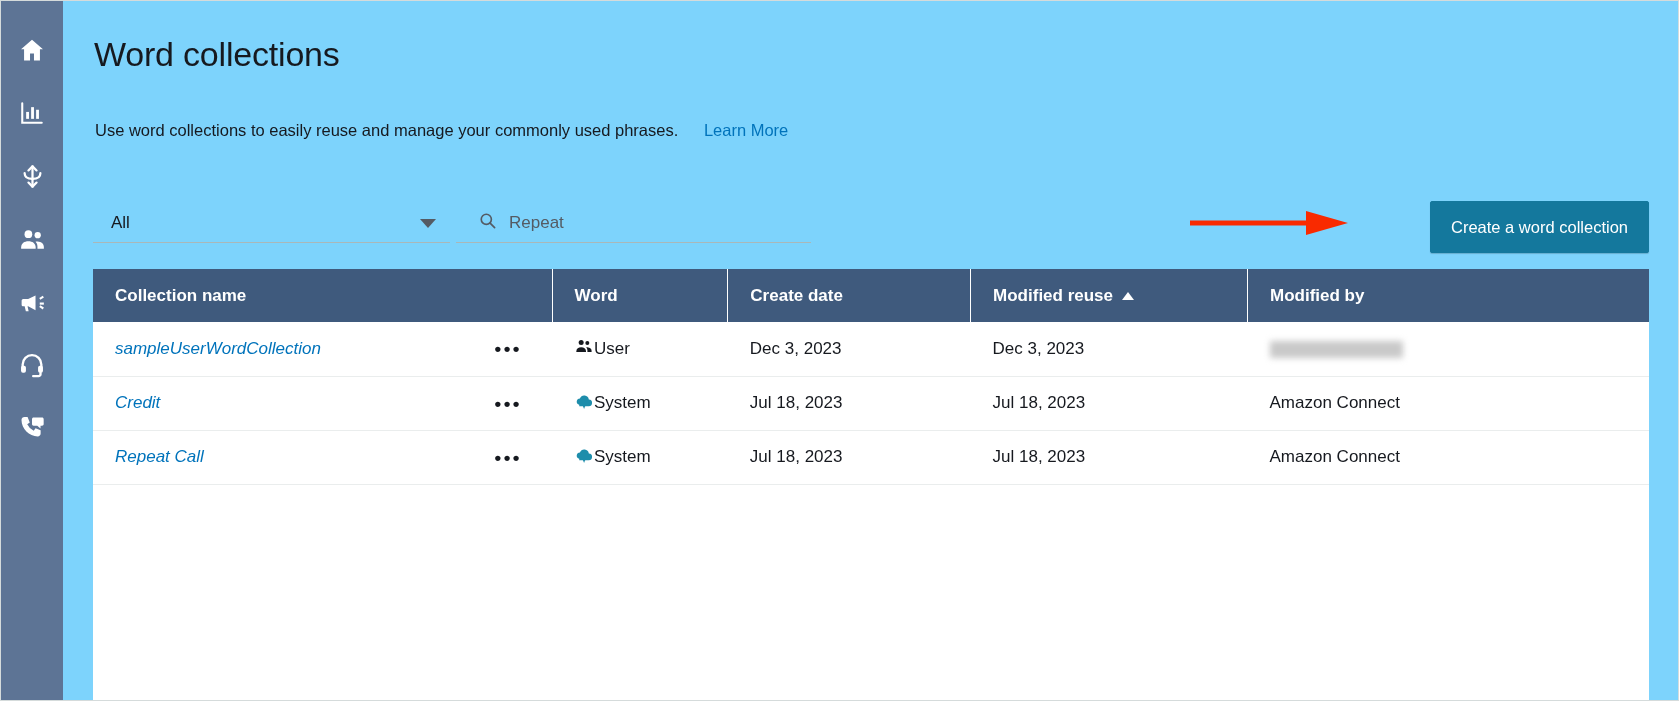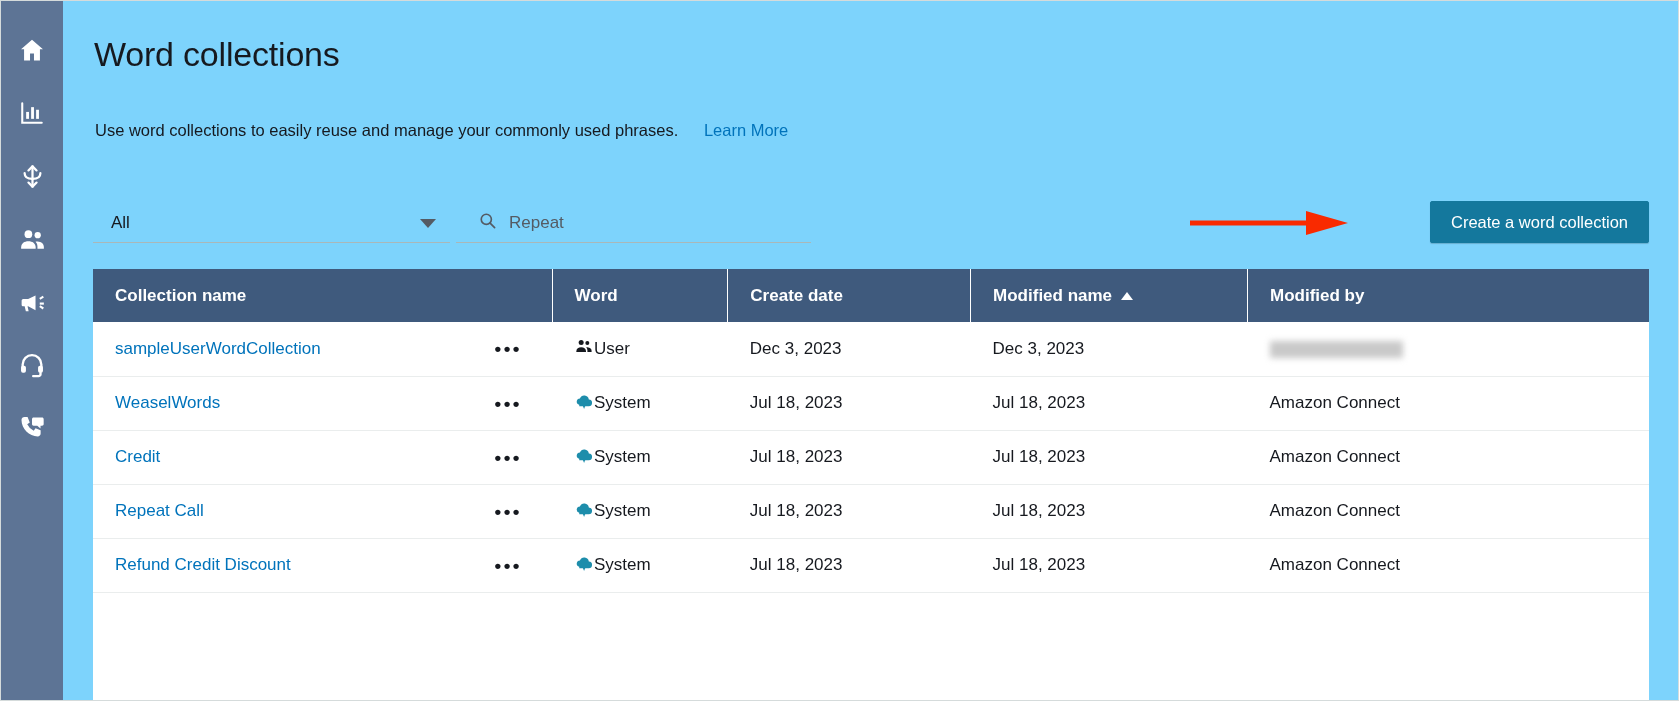--- a/index.html
+++ b/index.html
@@ -129,21 +129,21 @@
   }
   .search-box .placeholder {
     font-size: 17px;
     color: #545b64;
   }
 
   .create-btn {
     position: absolute;
     right: 29px;
     top: 4px;
-    height: 42px;
+    height: 52px;
     padding: 0 20px;
     background: #14789d;
     border: 1px solid #14789d;
     border-radius: 2px;
     color: #ffffff;
     font-size: 16.5px;
     font-family: "Liberation Sans", sans-serif;
     display: flex;
     align-items: center;
     justify-content: center;
@@ -215,20 +215,21 @@
   .name-cell .inner {
     display: flex;
     align-items: center;
     justify-content: space-between;
   }
   .coll-link {
     color: #0073bb;
     text-decoration: none;
     cursor: pointer;
     font-size: 17px;
+    font-style: italic;
   }
   .kebab {
     color: #16191f;
     letter-spacing: 2.5px;
     font-size: 19px;
     line-height: 1;
     cursor: pointer;
     padding-right: 20px;
     font-weight: 700;
   }
@@ -387,21 +388,21 @@
                 <span>Word</span>
               </div>
             </th>
             <th>
               <div class="th-inner">
                 <span>Create date</span>
               </div>
             </th>
             <th>
               <div class="th-inner">
-                <span>Modified name</span>
+                <span>Modified reuse</span>
                 <span class="sort-asc"></span>
               </div>
             </th>
             <th>
               <div class="th-inner">
                 <span>Modified by</span>
               </div>
             </th>
           </tr>
         </thead>
@@ -424,81 +425,41 @@
                   <span>User</span>
                 </div>
               </td>
               <td>Dec 3, 2023</td>
               <td>Dec 3, 2023</td>
               <td><span class="redacted"></span></td>
             </tr>
             <tr>
               <td class="name-cell">
                 <div class="inner">
-                  <a href="#" class="coll-link">WeaselWords</a>
+                  <a href="#" class="coll-link">Credit</a>
                   <span class="kebab">•••</span>
                 </div>
               </td>
               <td class="type-cell">
                 <div class="inner">
                   <span><svg width="20" height="20" viewBox="0 0 24 24" fill="#1d8dab">
                       <path d="M6.3 18.3h11a4.1 4.1 0 0 0 .5-8.2 5.6 5.6 0 0 0-10.7-1.2 3.9 3.9 0 0 0-.8 7.7z"></path>
                       <path d="M10.4 17.4h3.3l-1.6 4.2z"></path>
                     </svg></span>
                   <span>System</span>
                 </div>
               </td>
               <td>Jul 18, 2023</td>
               <td>Jul 18, 2023</td>
               <td>Amazon Connect</td>
             </tr>
             <tr>
               <td class="name-cell">
                 <div class="inner">
-                  <a href="#" class="coll-link">Credit</a>
-                  <span class="kebab">•••</span>
-                </div>
-              </td>
-              <td class="type-cell">
-                <div class="inner">
-                  <span><svg width="20" height="20" viewBox="0 0 24 24" fill="#1d8dab">
-                      <path d="M6.3 18.3h11a4.1 4.1 0 0 0 .5-8.2 5.6 5.6 0 0 0-10.7-1.2 3.9 3.9 0 0 0-.8 7.7z"></path>
-                      <path d="M10.4 17.4h3.3l-1.6 4.2z"></path>
-                    </svg></span>
-                  <span>System</span>
-                </div>
-              </td>
-              <td>Jul 18, 2023</td>
-              <td>Jul 18, 2023</td>
-              <td>Amazon Connect</td>
-            </tr>
-            <tr>
-              <td class="name-cell">
-                <div class="inner">
                   <a href="#" class="coll-link">Repeat Call</a>
-                  <span class="kebab">•••</span>
-                </div>
-              </td>
-              <td class="type-cell">
-                <div class="inner">
-                  <span><svg width="20" height="20" viewBox="0 0 24 24" fill="#1d8dab">
-                      <path d="M6.3 18.3h11a4.1 4.1 0 0 0 .5-8.2 5.6 5.6 0 0 0-10.7-1.2 3.9 3.9 0 0 0-.8 7.7z"></path>
-                      <path d="M10.4 17.4h3.3l-1.6 4.2z"></path>
-                    </svg></span>
-                  <span>System</span>
-                </div>
-              </td>
-              <td>Jul 18, 2023</td>
-              <td>Jul 18, 2023</td>
-              <td>Amazon Connect</td>
-            </tr>
-            <tr>
-              <td class="name-cell">
-                <div class="inner">
-                  <a href="#" class="coll-link">Refund Credit Discount</a>
                   <span class="kebab">•••</span>
                 </div>
               </td>
               <td class="type-cell">
                 <div class="inner">
                   <span><svg width="20" height="20" viewBox="0 0 24 24" fill="#1d8dab">
                       <path d="M6.3 18.3h11a4.1 4.1 0 0 0 .5-8.2 5.6 5.6 0 0 0-10.7-1.2 3.9 3.9 0 0 0-.8 7.7z"></path>
                       <path d="M10.4 17.4h3.3l-1.6 4.2z"></path>
                     </svg></span>
                   <span>System</span>

